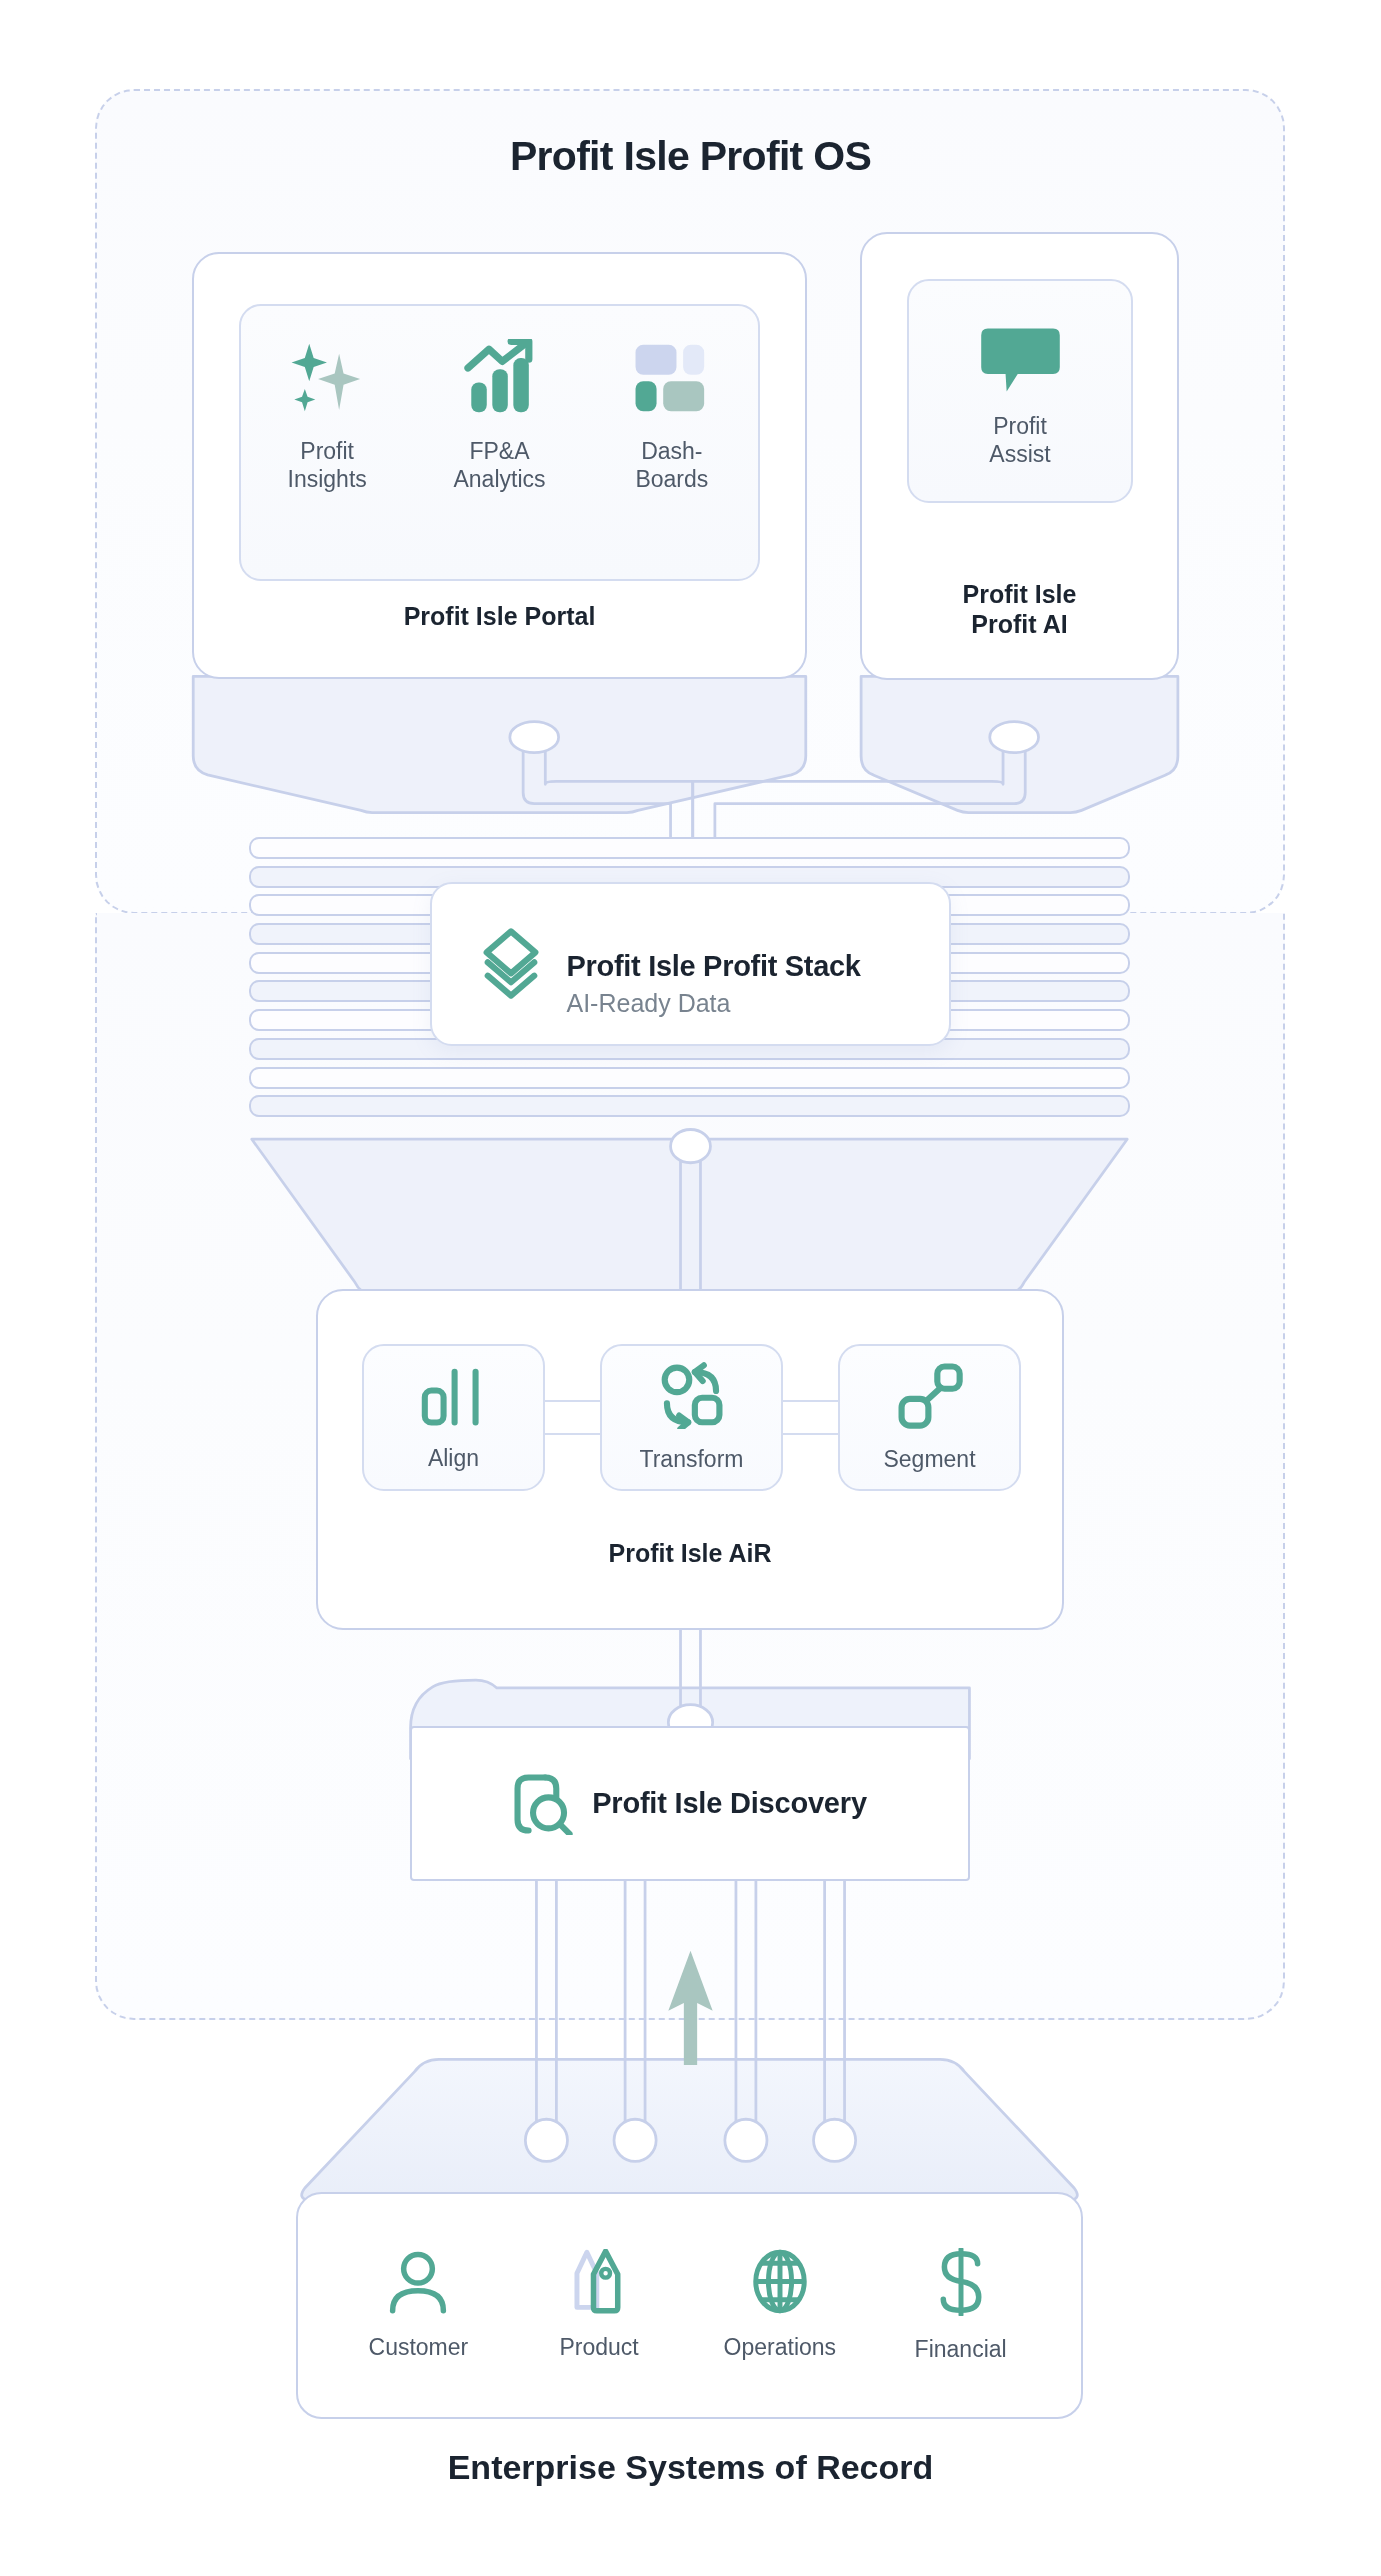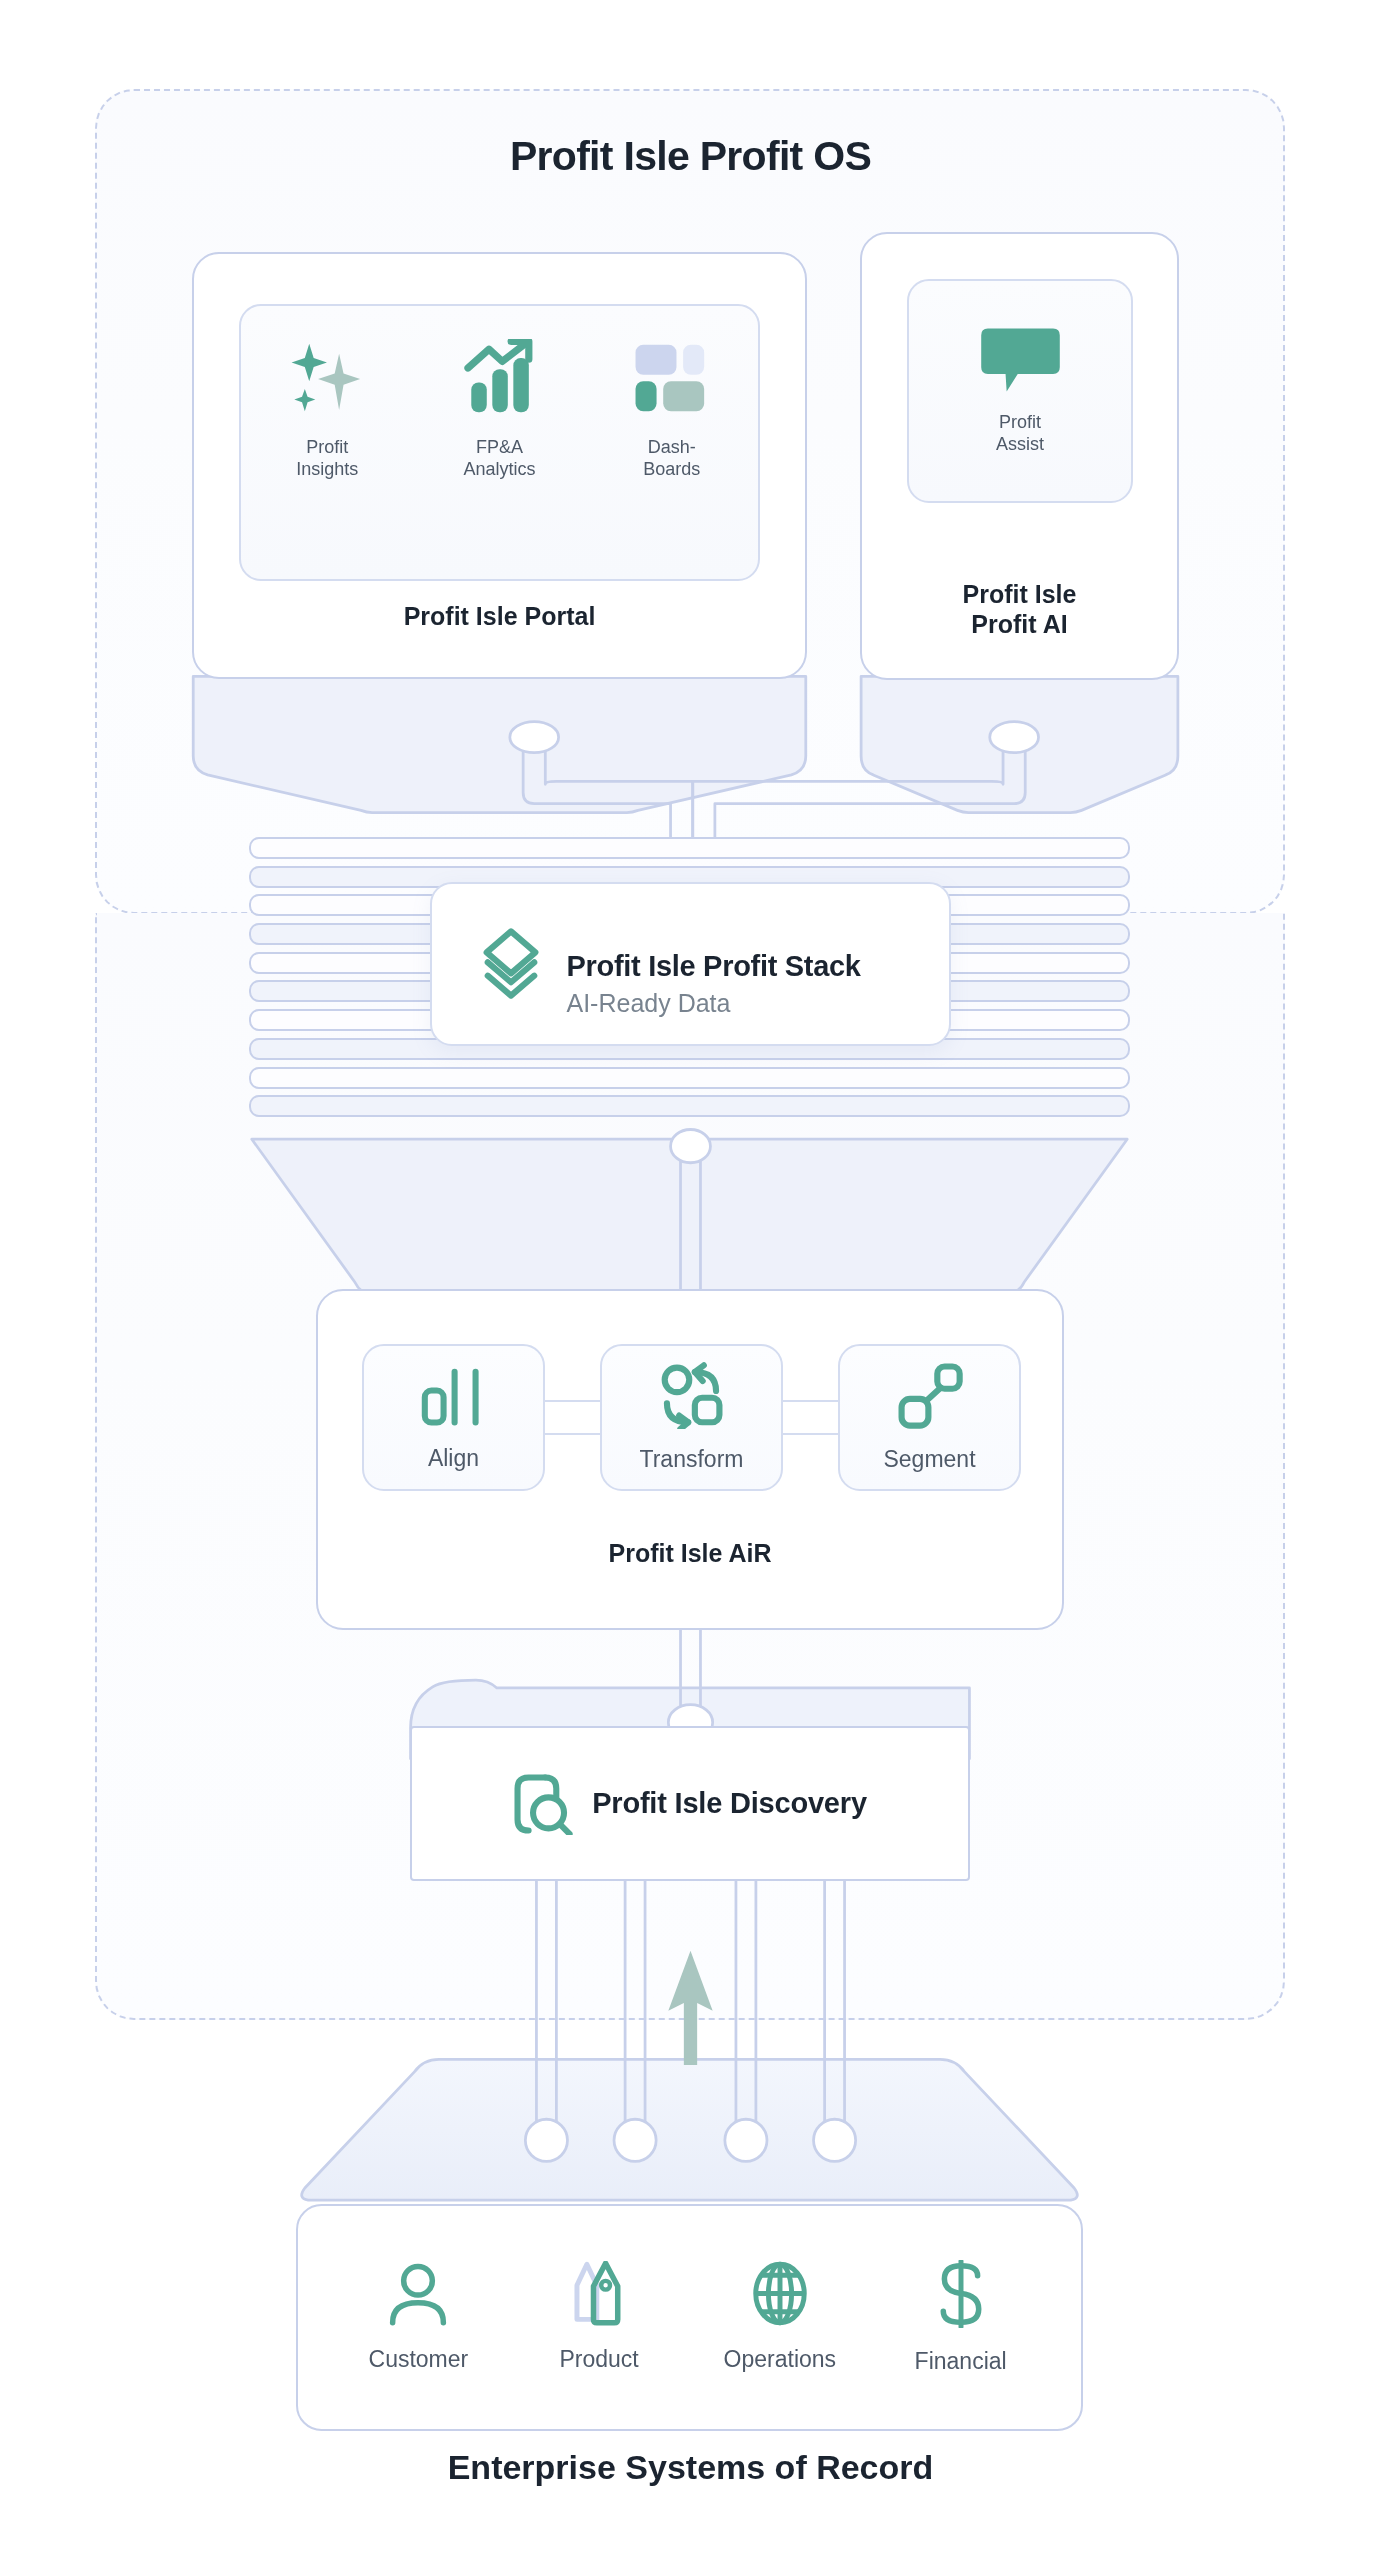--- a/index.html
+++ b/index.html
@@ -57,21 +57,21 @@
   }
 
   
   .portal-card{left:192px;top:252px;width:615px;height:427px;}
   .portal-inner{left:45px;top:50px;width:521px;height:277px;}
   .portal-caption{top:601px;left:192px;width:615px;}
 
   .tile-row{position:absolute;left:0;right:0;top:33px;display:flex;justify-content:space-around;align-items:flex-start;}
   .tile{width:139px;display:flex;flex-direction:column;align-items:center;gap:20px;}
   .tile-label{
-    font-size:18px;color:var(--ink-soft);text-align:center;line-height:1.22;font-weight:400;
+    font-size:23px;color:var(--ink-soft);text-align:center;line-height:1.22;font-weight:400;
   }
 
   
   .ai-card{left:860px;top:232px;width:319px;height:448px;}
   .ai-inner{left:45px;top:45px;width:226px;height:224px;}
   .ai-tile{position:absolute;left:0;right:0;top:43px;display:flex;flex-direction:column;align-items:center;gap:16.6px;}
   .ai-caption{top:579px;left:860px;width:319px;}
 
   
   .taper{position:absolute;}
@@ -113,21 +113,21 @@
   }
   .air-bridge::before{top:0;}
   .air-bridge::after{bottom:0;}
 
   
   .disc-card{left:410px;top:1726px;width:560px;height:155px;
     display:flex;align-items:center;justify-content:center;gap:19px;border-radius:4px;}
   .disc-title{font-size:29px;font-weight:700;color:var(--ink);letter-spacing:-0.2px;}
 
   
-  .ent-card{left:296px;top:2192px;width:787px;height:227px;border-radius:25.5px;margin-top:12px;}
+  .ent-card{left:296px;top:2192px;width:787px;height:227px;border-radius:25.5px;}
   .ent-row{position:absolute;inset:0;display:flex;align-items:center;justify-content:space-around;padding:0 30px;}
   .ent-tile{display:flex;flex-direction:column;align-items:center;gap:19px;width:139px;}
   .ent-tile .tile-label{font-size:23px;}
   .ent-caption{top:2447px;left:0;width:1381px;font-size:34px;font-weight:700;color:var(--ink);}
 
   svg.icon{display:block;}
 </style>
 </head>
 <body>
 

